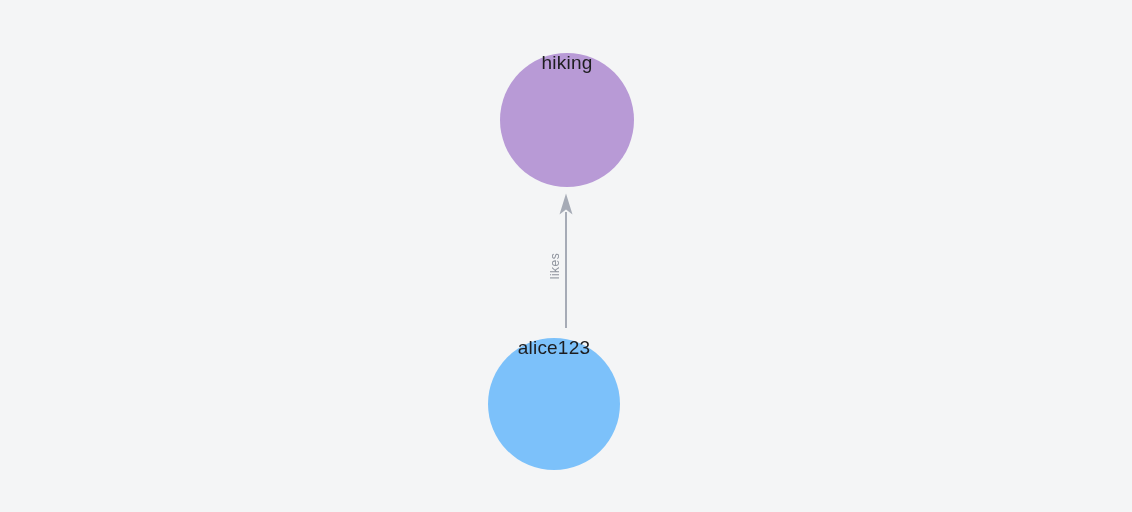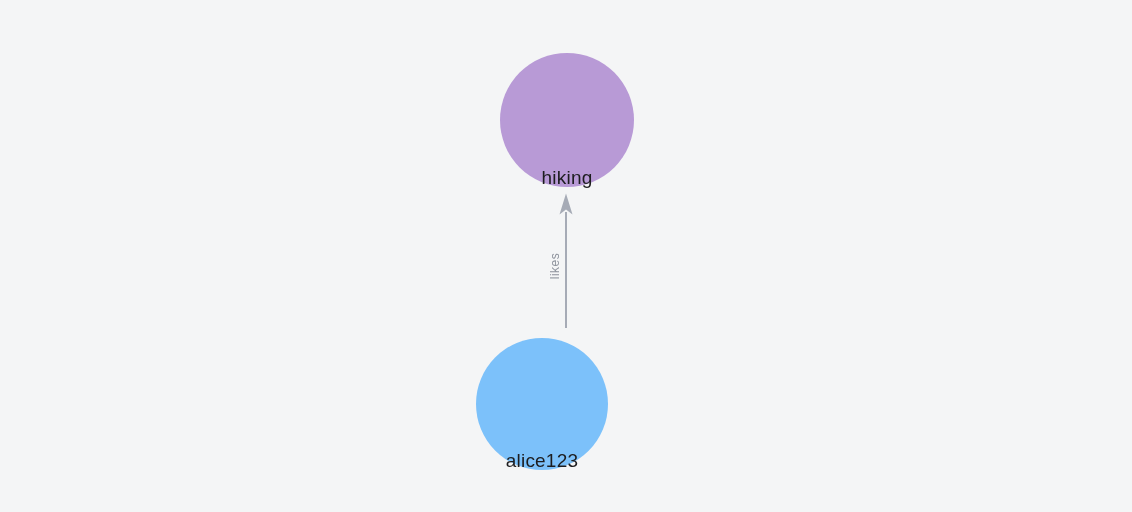--- a/index.html
+++ b/index.html
@@ -17,33 +17,33 @@
     position: absolute;
     left: 0;
     top: 0;
     width: 1132px;
     height: 512px;
   }
   .node {
     position: absolute;
     border-radius: 50%;
     display: flex;
-    align-items: flex-end;
+    align-items: flex-start;
     justify-content: center;
     cursor: pointer;
     user-select: none;
   }
   .node--hiking {
     left: 500px;
     top: 53px;
     width: 134px;
     height: 134px;
   }
   .node--alice123 {
-    left: 476px;
+    left: 488px;
     top: 338px;
     width: 132px;
     height: 132px;
   }
   .node__label {
     font-size: 19px;
     line-height: 1;
     letter-spacing: 0.2px;
   }
   .edge-label {

